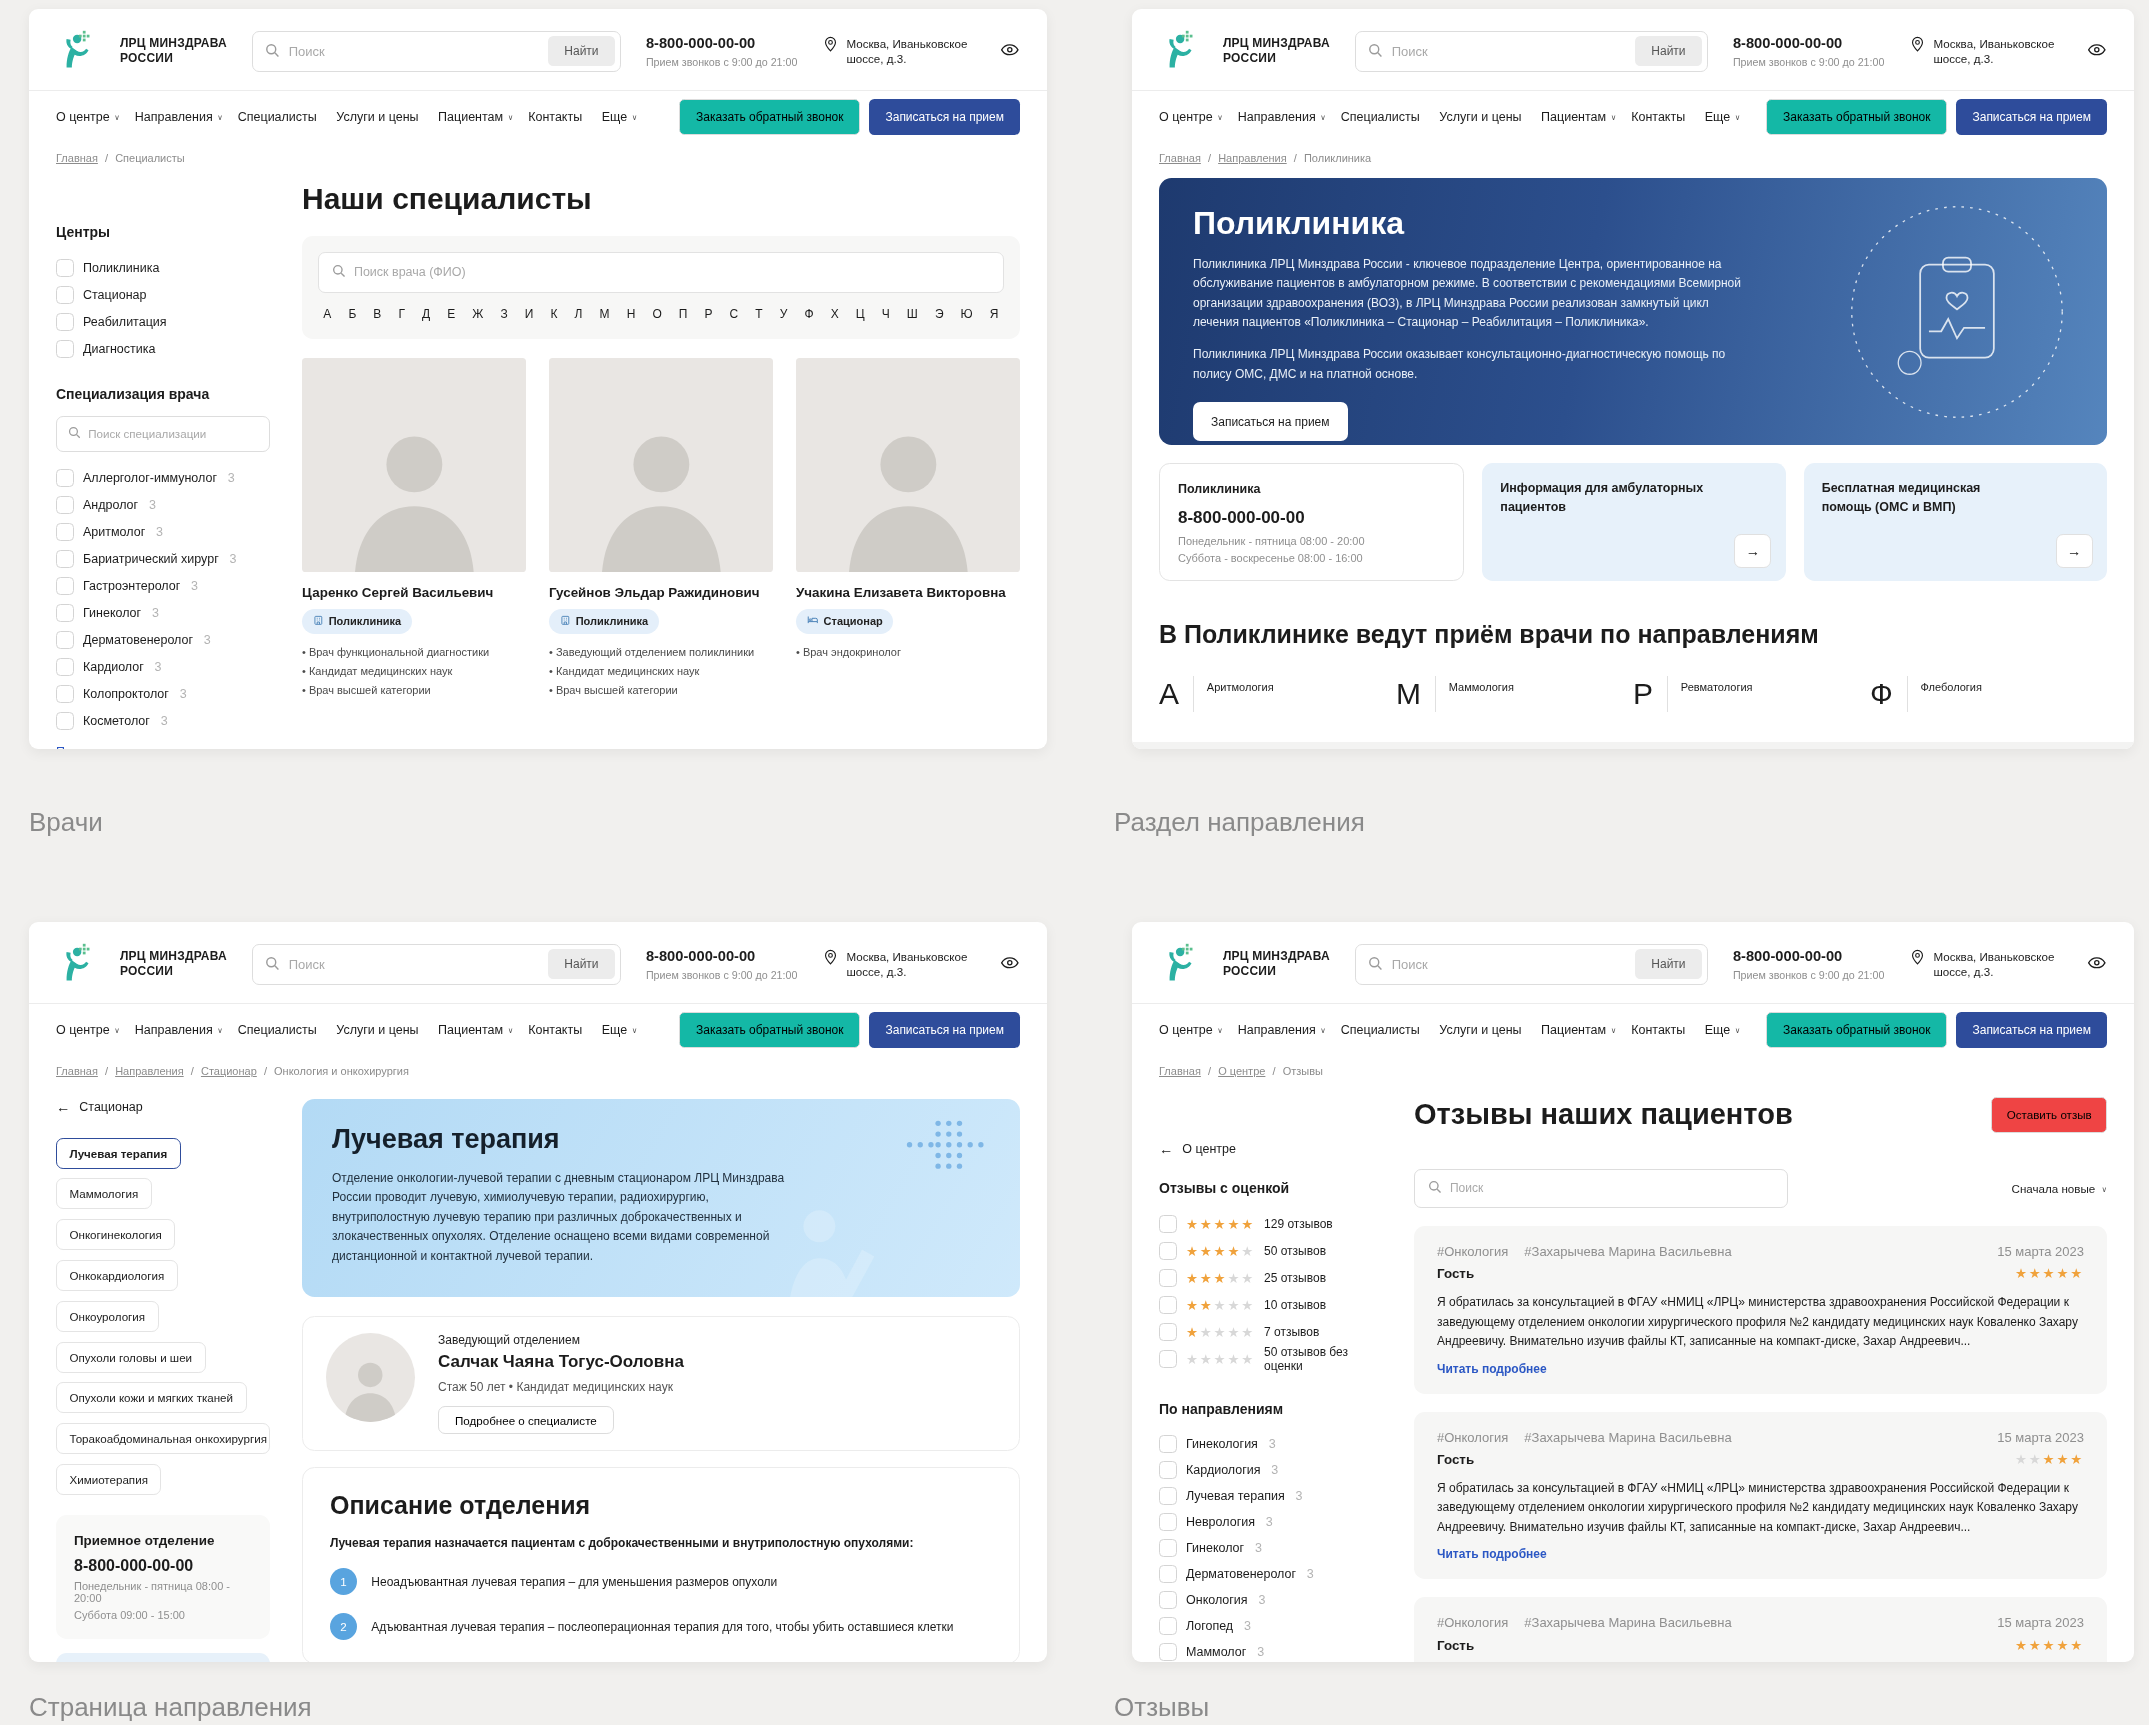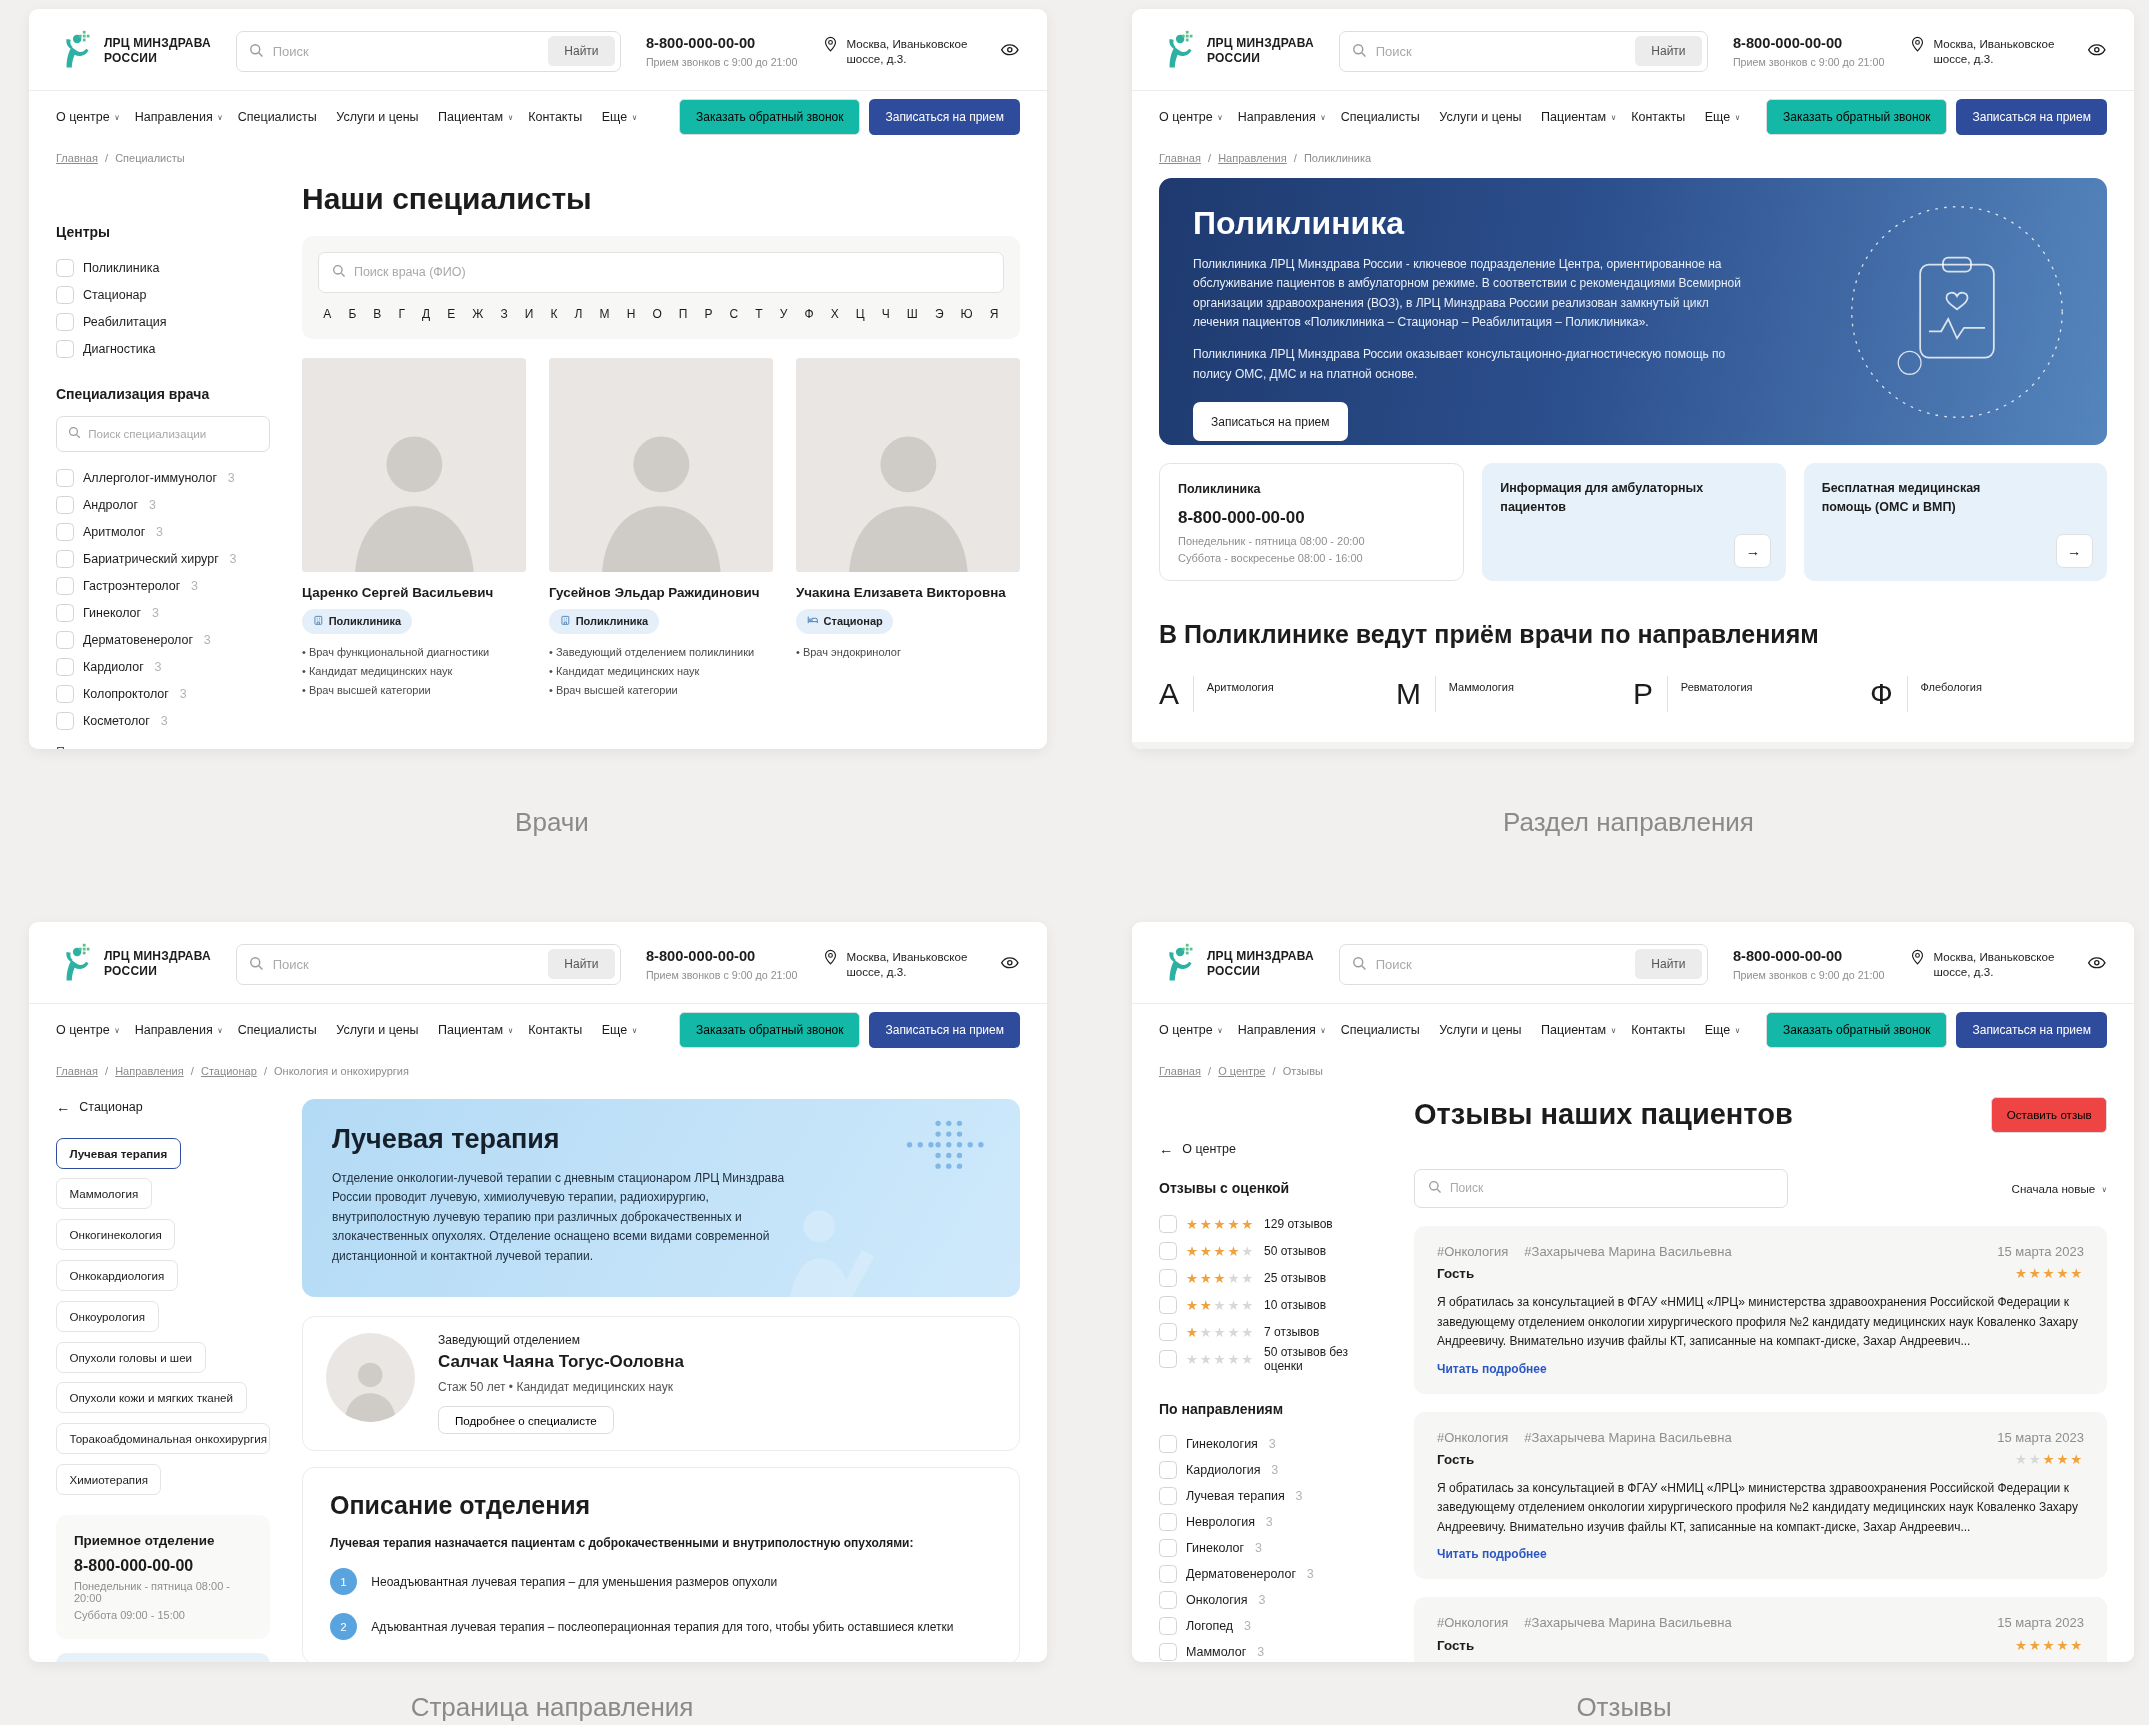--- a/index.html
+++ b/index.html
@@ -3,29 +3,29 @@
 <meta charset="utf-8">
 <style>
   *{box-sizing:border-box;margin:0;padding:0}
   html,body{width:2149px;height:1725px}
   body{background:#f1f0ee;font-family:"Liberation Sans",sans-serif;color:#1c1c1c;overflow:hidden;position:relative}
   .shot{position:absolute;background:#fff;border-radius:9px;box-shadow:0 3.6px 12.5px rgba(0,0,0,.06);overflow:hidden}
   #shot1{left:29px;top:9px;width:1018px;height:740px}
   #shot2{left:1132px;top:9px;width:1002px;height:740px}
   #shot3{left:29px;top:922px;width:1018px;height:740px}
   #shot4{left:1132px;top:922px;width:1002px;height:740px}
-  .caption{position:absolute;font-size:26px;color:#8a8a8a;text-align:center}
+  .caption{position:absolute;font-size:26px;color:#8a8a8a;text-align:left}
   #cap1{left:29px;top:807px;width:1046px}
   #cap2{left:1114px;top:807px;width:1029px}
   #cap3{left:29px;top:1692px;width:1046px}
   #cap4{left:1114px;top:1692px;width:1020px}
 
   
   .header-top{display:flex;align-items:center;gap:25px;padding:21.4px 27px 18px}
-  .logo{display:flex;align-items:center;gap:9px;flex:0 0 auto;cursor:pointer}
+  .logo{display:flex;align-items:center;gap:25px;flex:0 0 auto;cursor:pointer}
   .logo-text{font-weight:bold;font-size:12px;line-height:1.3;letter-spacing:0.2px}
   .search{flex:1;min-width:0;max-width:392px;height:41px;border:0.9px solid #ddd;border-radius:7.1px;display:flex;align-items:center;gap:9px;padding:0 5.3px 0 12.5px;background:#fff}
   .search input{border:0;outline:0;flex:1;min-width:0;font-size:13px;font-family:inherit;color:#333;background:transparent}
   .search input::placeholder{color:#a9a9a9}
   .find-btn{background:#ececec;border:0;border-radius:5.3px;height:30px;padding:0 16px;font-size:12px;color:#555;font-family:inherit;cursor:pointer}
   .phone-block{flex:0 0 auto}
   .phone{font-weight:bold;font-size:14.7px;white-space:nowrap}
   .phone-note{font-size:10.7px;color:#8f8f8f;margin-top:4.5px;white-space:nowrap}
   .addr{display:flex;align-items:flex-start;gap:7.1px;font-size:11.6px;line-height:1.35;width:153px;flex:0 0 auto}
   .eye-btn{background:none;border:0;cursor:pointer;flex:0 0 auto;padding:0}

